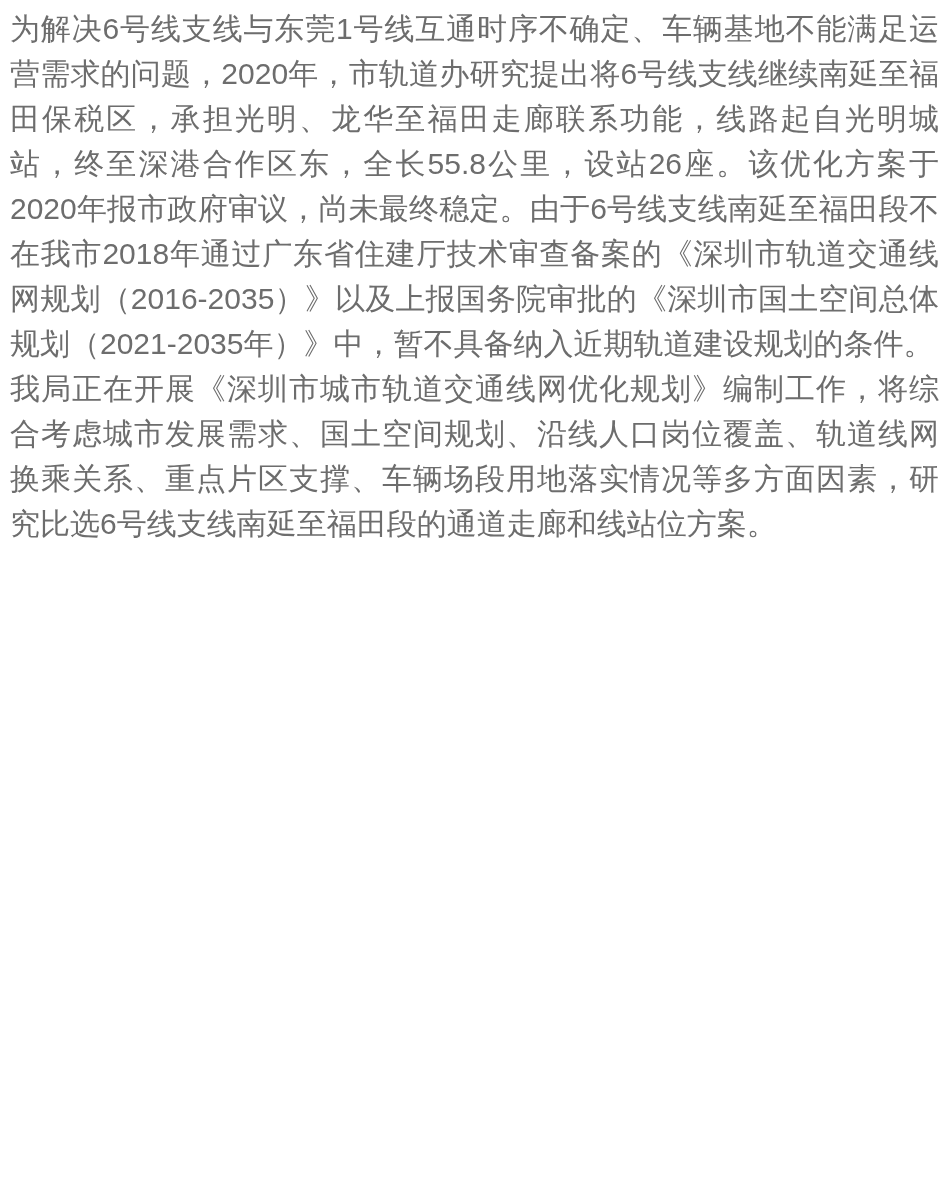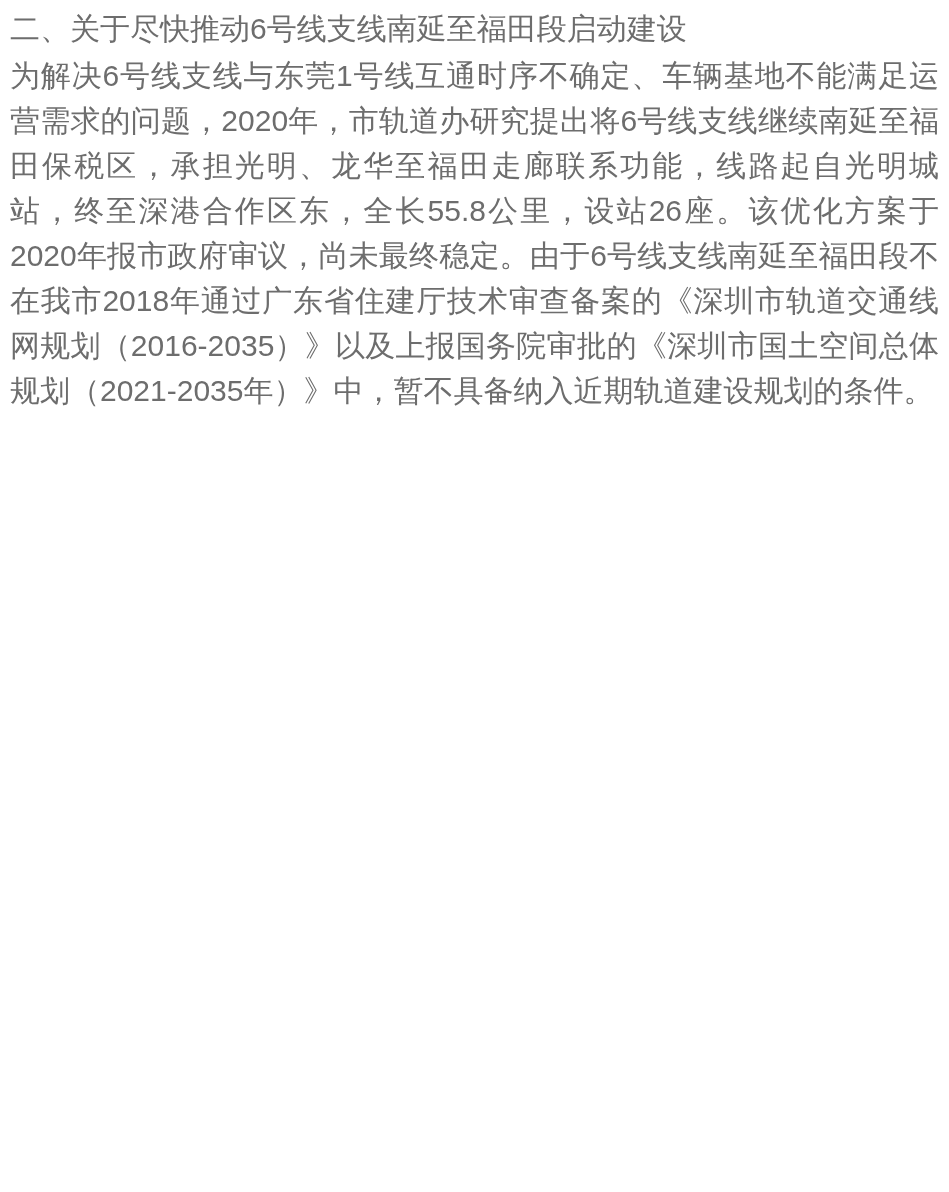--- a/index.html
+++ b/index.html
@@ -37,15 +37,15 @@
     margin: 0;
     text-align: justify;
     text-justify: inter-ideograph;
     letter-spacing: 0px;
   }
 </style>
 </head>
 <body>
 
 <div class="page">
-  <div class="doc-heading">二、关于尽快推动6号线支线南延至福田段启动建设</div>
   <p class="doc-para">为解决6号线支线与东莞1号线互通时序不确定、车辆基地不能满足运营需求的问题，2020年，市轨道办研究提出将6号线支线继续南延至福田保税区，承担光明、龙华至福田走廊联系功能，线路起自光明城站，终至深港合作区东，全长55.8公里，设站26座。该优化方案于2020年报市政府审议，尚未最终稳定。由于6号线支线南延至福田段不在我市2018年通过广东省住建厅技术审查备案的《深圳市轨道交通线网规划（2016-2035）》以及上报国务院审批的《深圳市国土空间总体规划（2021-2035年）》中，暂不具备纳入近期轨道建设规划的条件。</p>
+  <p class="doc-para">我局正在开展《深圳市城市轨道交通线网优化规划》编制工作，将综合考虑城市发展需求、国土空间规划、沿线人口岗位覆盖、轨道线网换乘关系、重点片区支撑、车辆场段用地落实情况等多方面因素，研究比选6号线支线南延至福田段的通道走廊和线站位方案。</p>
 </div>
 
 </body></html>

